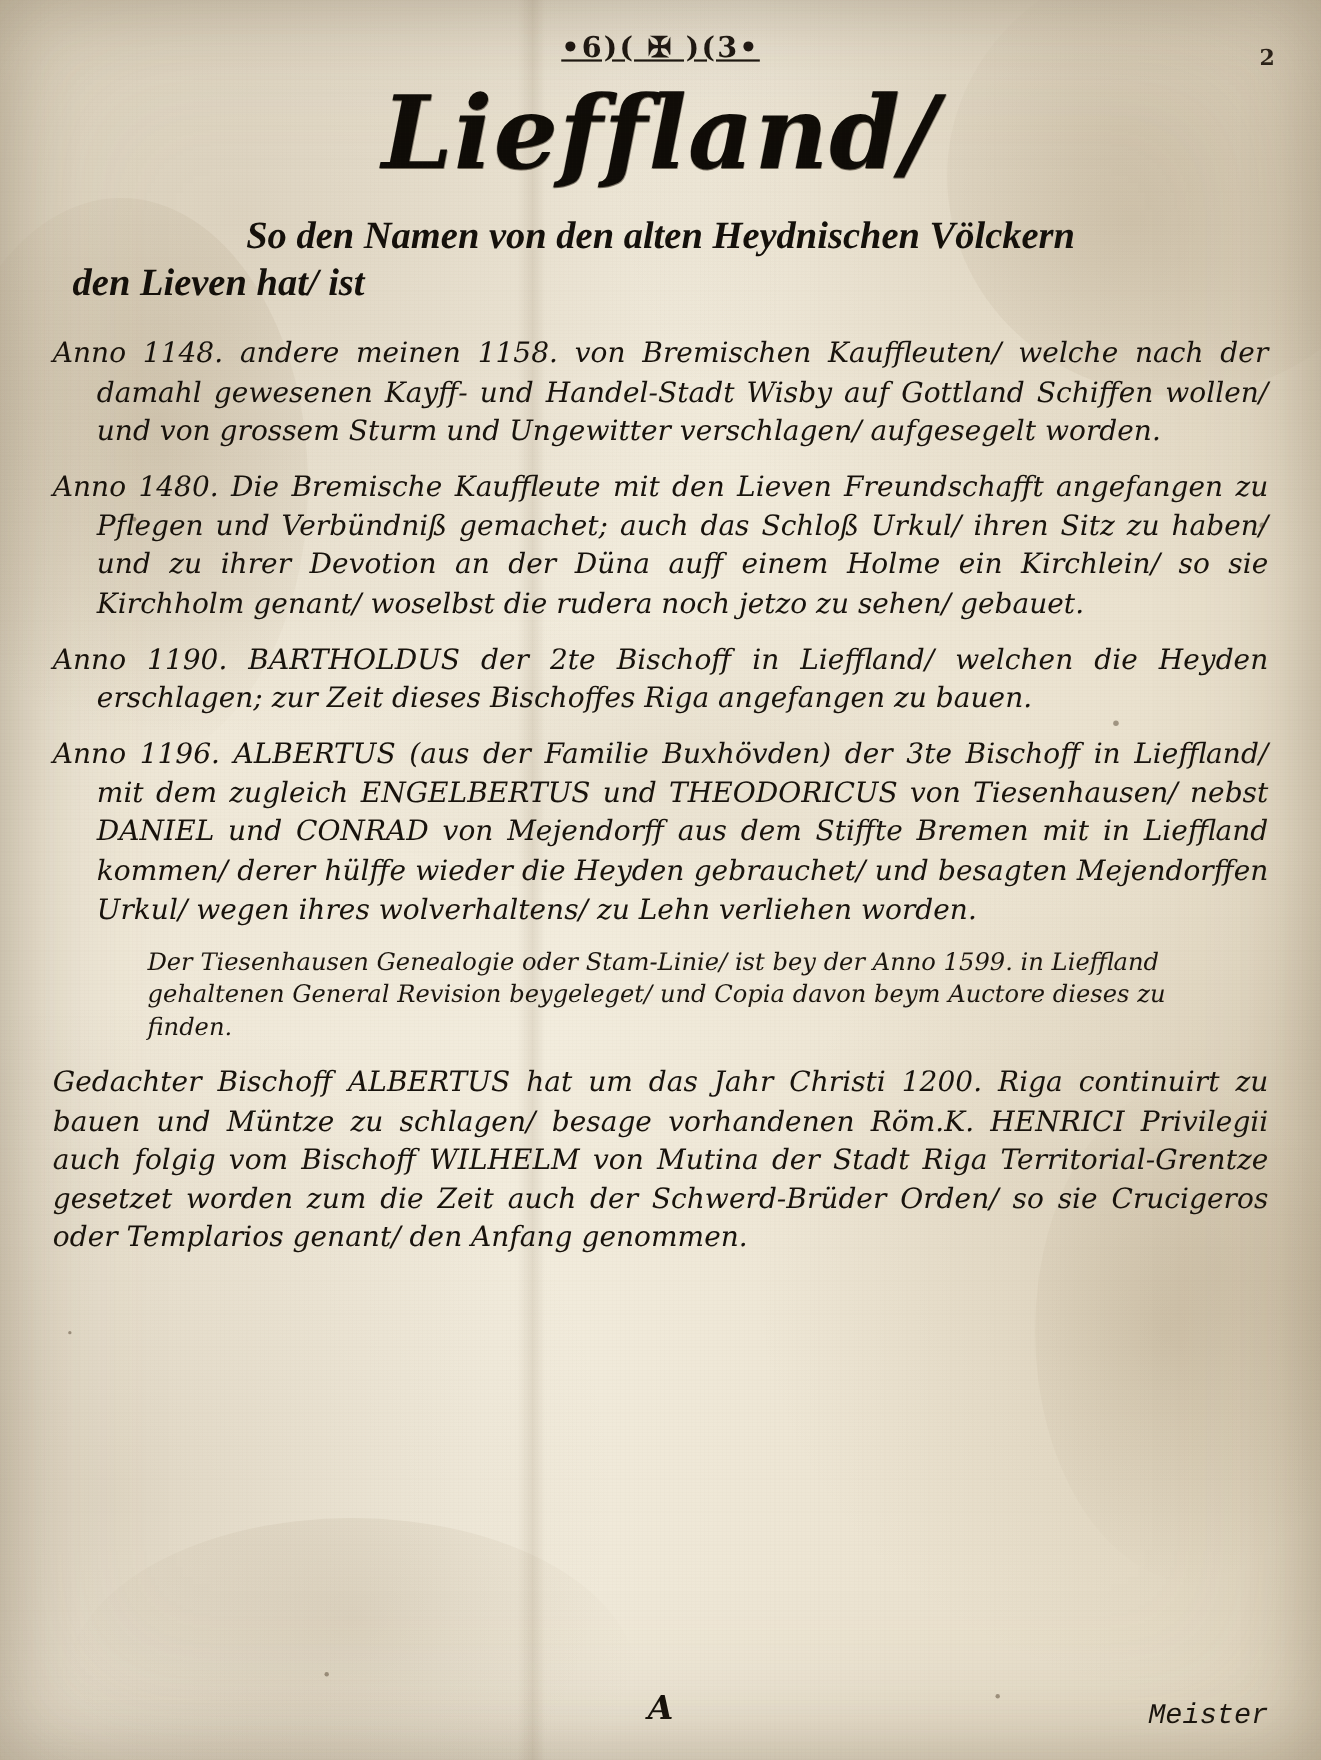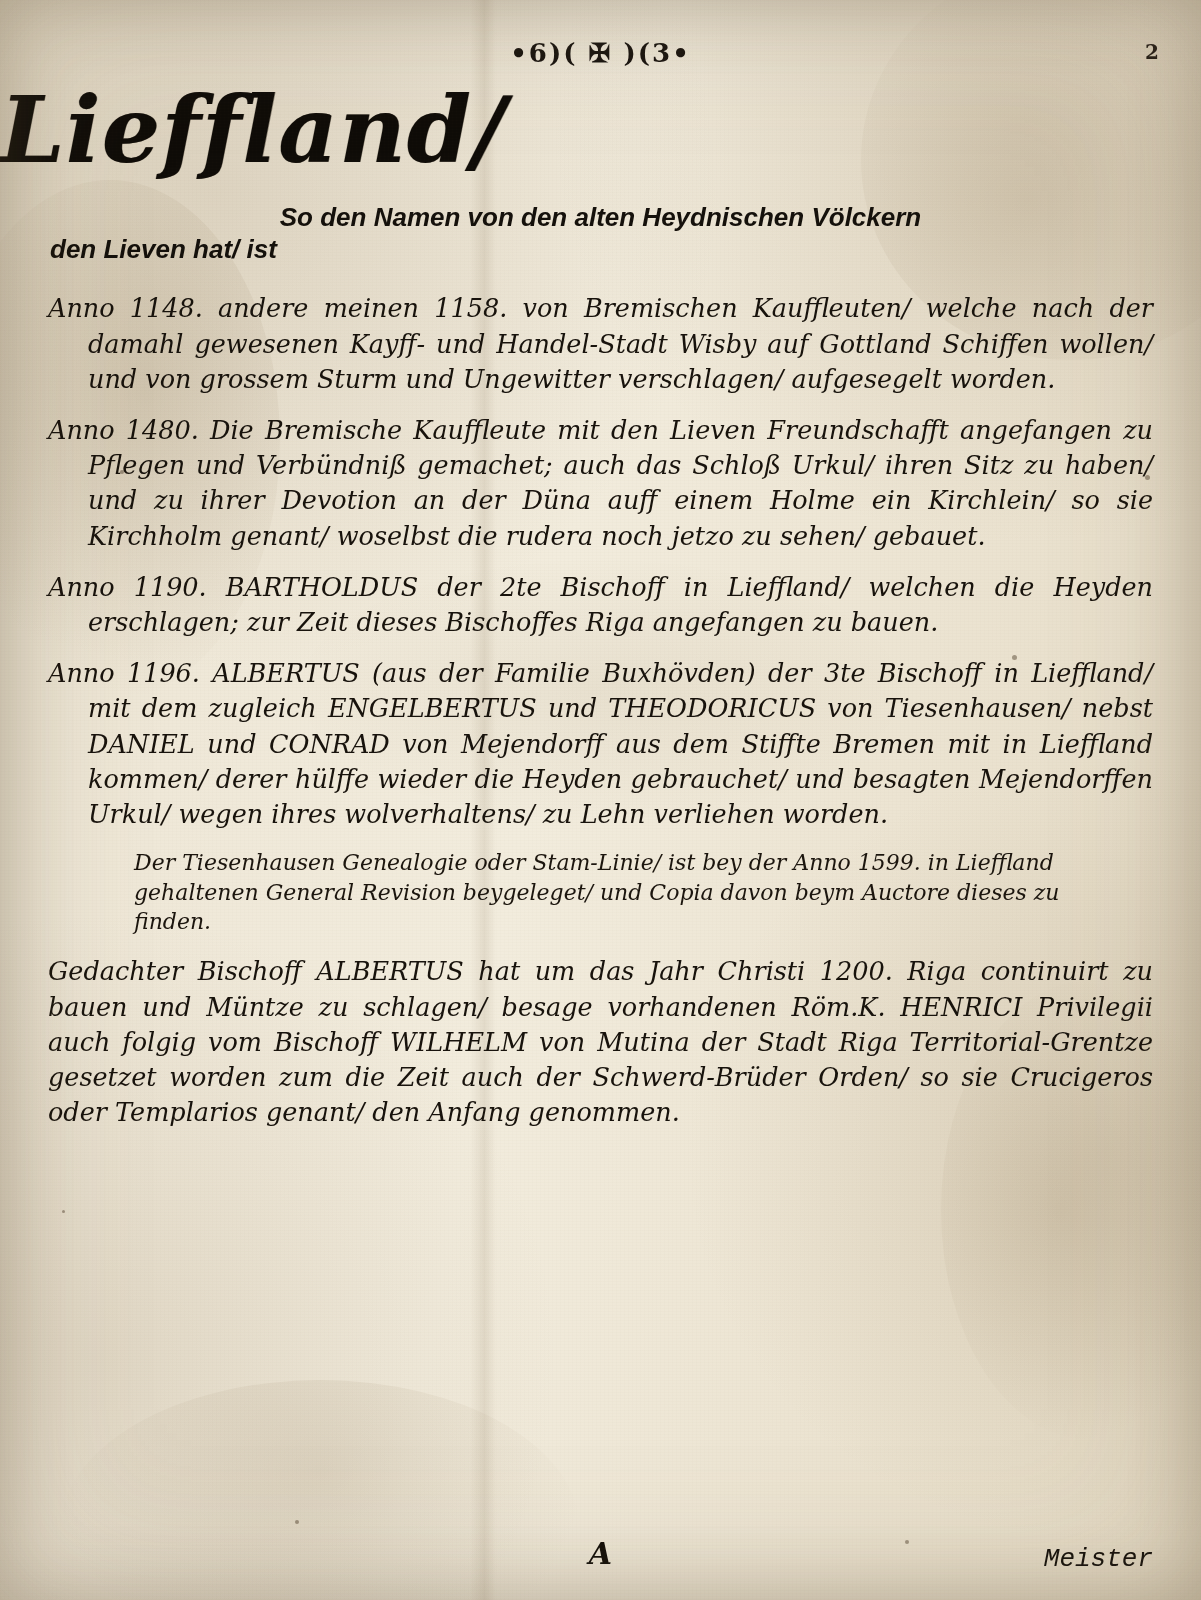--- a/index.html
+++ b/index.html
@@ -73,51 +73,53 @@
     font-size: 20px;
     font-weight: bold;
     color: #241d16;
   }
 
   .ornament {
     text-align: center;
     font-size: 26px;
     letter-spacing: 2px;
     color: #1a1510;
-    padding-top: 38px;
-    font-family: "DejaVu Serif", serif;
-    font-weight: bold;
+    padding-top: 28px;
+    font-family: "DejaVu Serif", serif;
+    font-weight: bold;
+    text-decoration: underline;
   }
 
   .title {
+    text-align: center;
     font-family: "DejaVu Serif", serif;
     font-weight: bold;
     font-size: 92px;
     line-height: 1.0;
     margin-top: 16px;
     letter-spacing: 1px;
     color: #0f0c08;
     text-shadow: 0.6px 0.4px 0 rgba(30,22,12,0.45), -0.5px 0.3px 0 rgba(30,22,12,0.25);
     font-style: italic;
   }
 
   .subtitle {
-    font-family: Liberation Sans, sans-serif;
-    font-weight: bold;
-    font-size: 26px;
+    font-family: Liberation Serif, serif;
+    font-weight: bold;
+    font-size: 35px;
     line-height: 1.22;
     text-align: center;
     margin: 26px 44px 0 44px;
     color: #14100b;
     font-style: italic;
   }
   .subtitle .ln2 {
     display: block;
     text-align: left;
-    margin-left: 6px;
+    margin-left: 22px;
   }
 
   .body {
     margin: 26px 48px 0 48px;
   }
 
   p.para {
     font-family: "DejaVu Serif", serif;
     font-style: italic;
     font-size: 25.5px;

